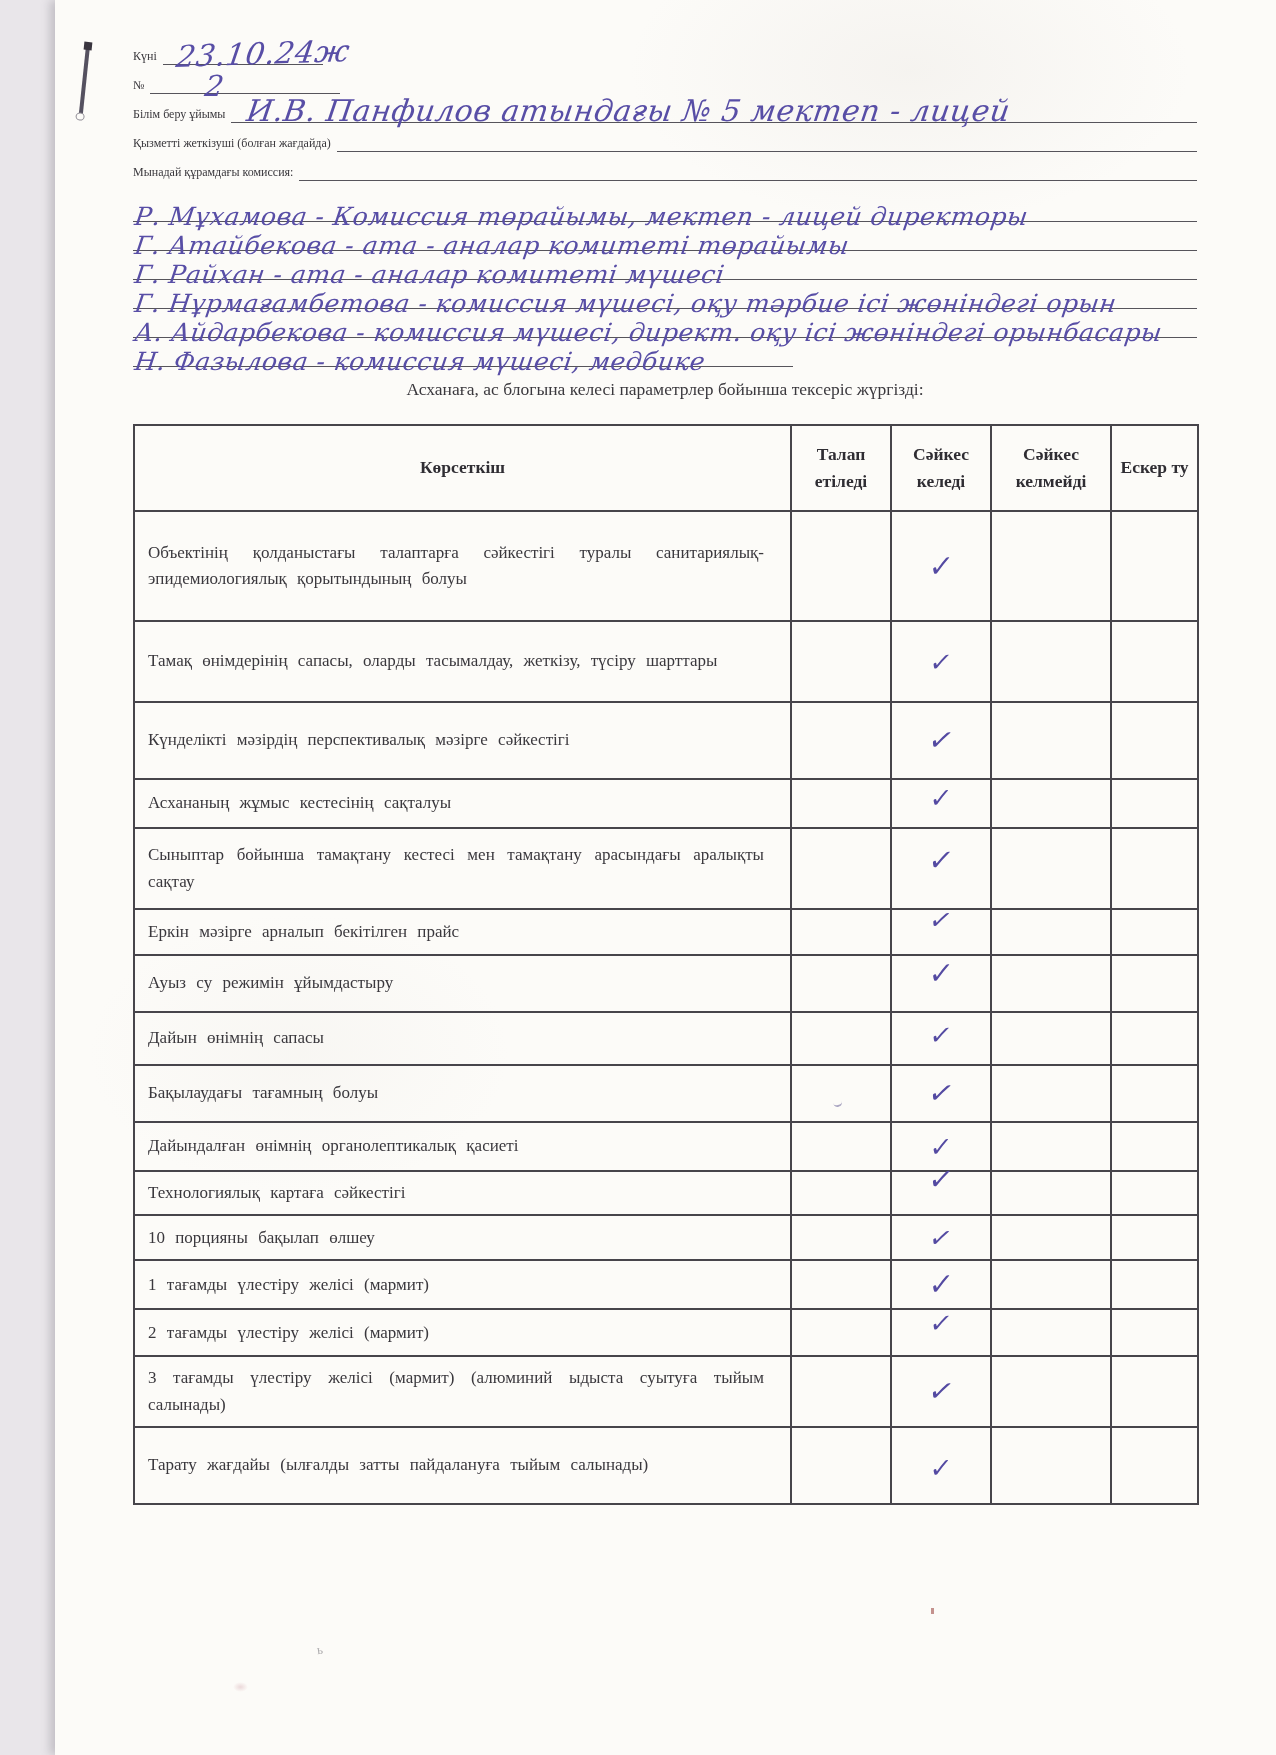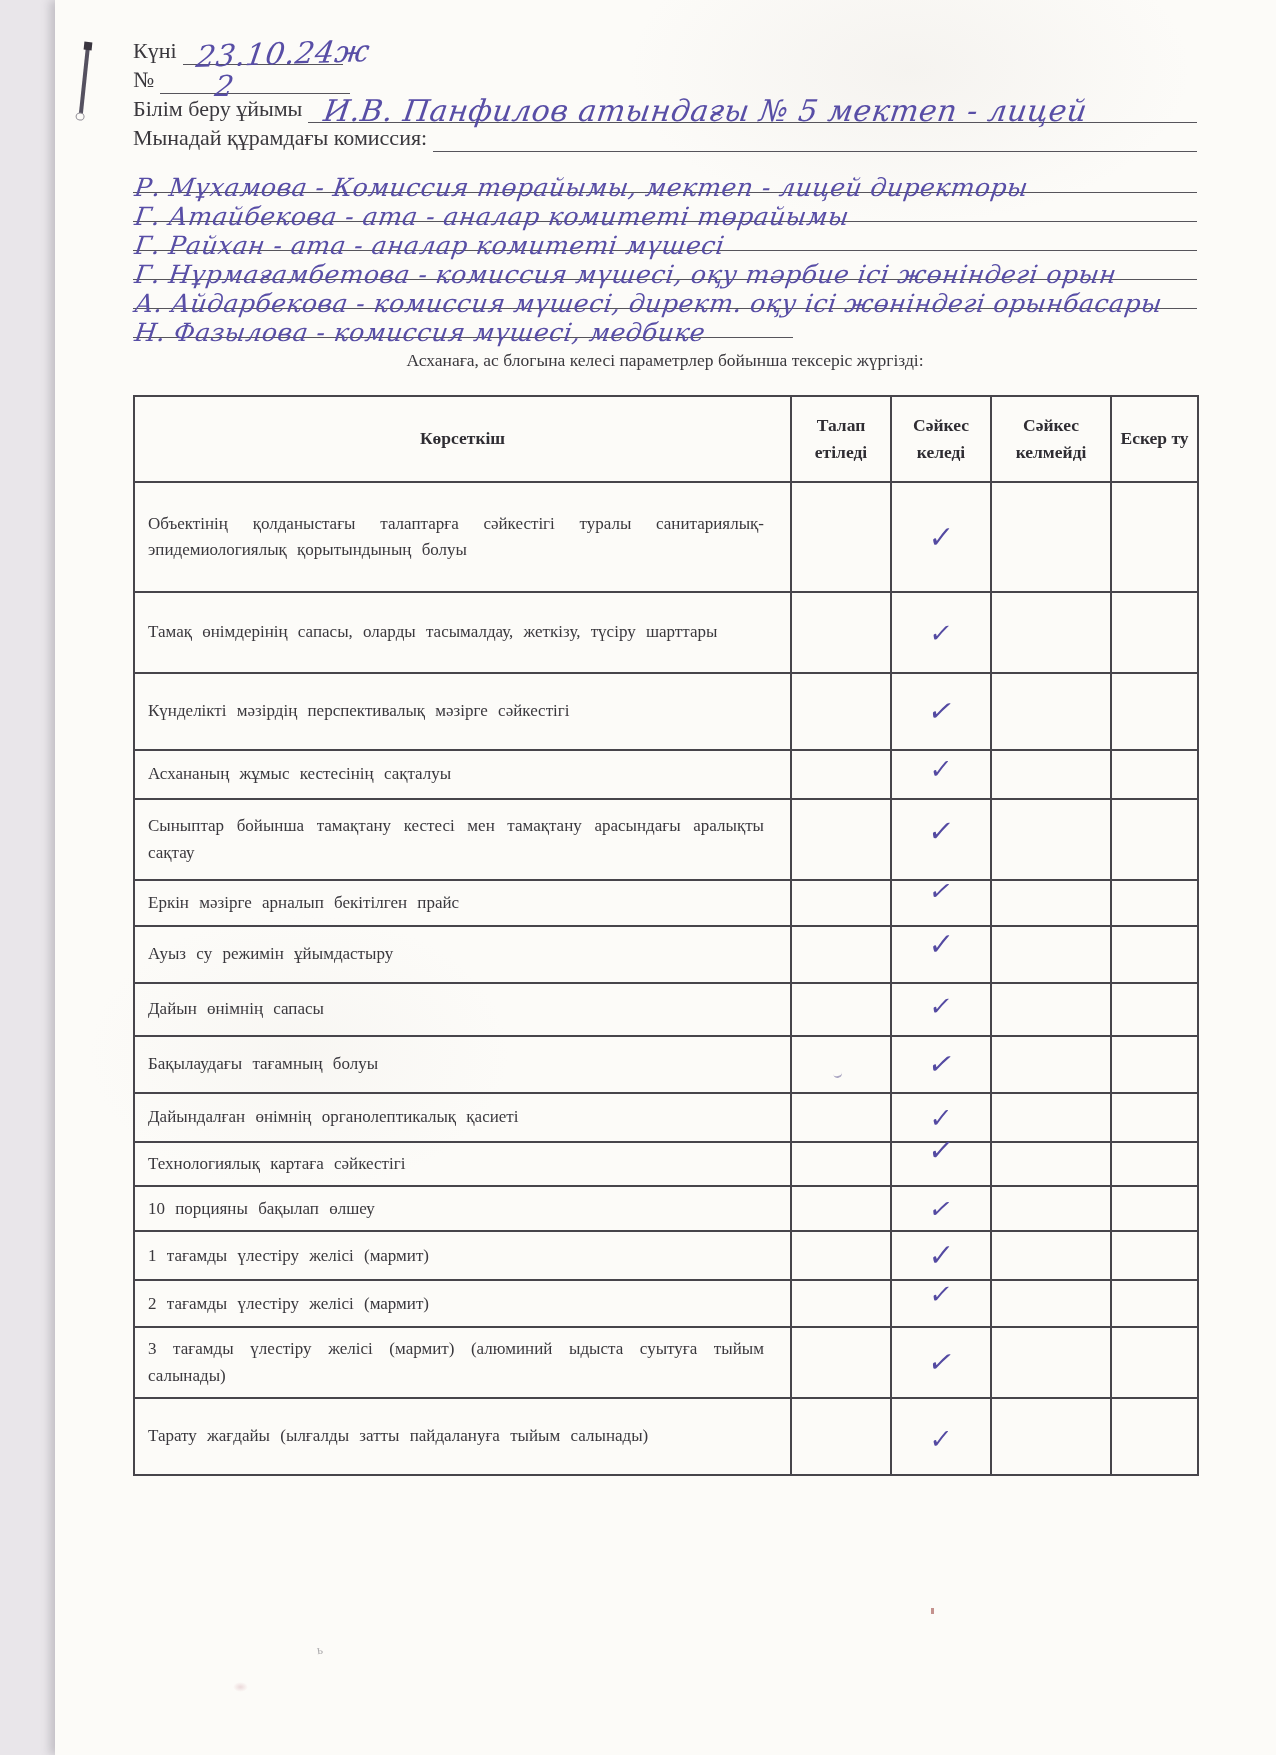--- a/index.html
+++ b/index.html
@@ -35,21 +35,21 @@
     background:radial-gradient(rgba(208,160,168,.38), rgba(208,160,168,0) 70%);}
   .smudge-b3{position:absolute;left:876px;top:1608px;width:3px;height:6px;background:rgba(150,60,55,.55);}
 
   
   .title{
     margin:0;padding-top:140px;text-align:center;
     font-size:21.5px;font-weight:bold;color:#2f2d33;letter-spacing:.3px;
   }
   .fields{margin-top:36px;}
   .field{display:flex;align-items:flex-end;height:29px;position:relative;}
-  .field .lbl{font-size:22px;color:#3a383d;white-space:nowrap;padding-bottom:1px;}
+  .field .lbl{font-size:12px;color:#3a383d;white-space:nowrap;padding-bottom:1px;}
   .uline{position:relative;border-bottom:1.6px solid #56545b;height:22px;margin-left:6px;}
   .uline.grow{flex:1;}
   .uline.w165{width:160px;}
   .uline.w185{width:190px;}
 
   
   .hw{
     position:absolute;bottom:-7px;left:10px;white-space:nowrap;
     font-family:"DejaVu Serif", serif;font-style:italic;
     color:#584ea6;transform:skewX(-8deg);letter-spacing:.5px;line-height:1;
@@ -106,20 +106,26 @@
       <div class="field">
         <span class="lbl">№</span>
         <span class="uline w185">
           <span class="hw hw-num">2</span>
         </span>
       </div>
       <div class="field">
         <span class="lbl">Білім беру ұйымы</span>
         <span class="uline grow">
           <span class="hw hw-org">И.В. Панфилов атындағы № 5 мектеп - лицей</span>
+        </span>
+      </div>
+      <div class="field">
+        <span class="lbl">Қызметті жеткізуші (болған жағдайда)</span>
+        <span class="uline grow">
+          <span class="hw"></span>
         </span>
       </div>
       <div class="field">
         <span class="lbl">Мынадай құрамдағы комиссия:</span>
         <span class="uline grow">
           <span class="hw"></span>
         </span>
       </div>
     </div>
 

